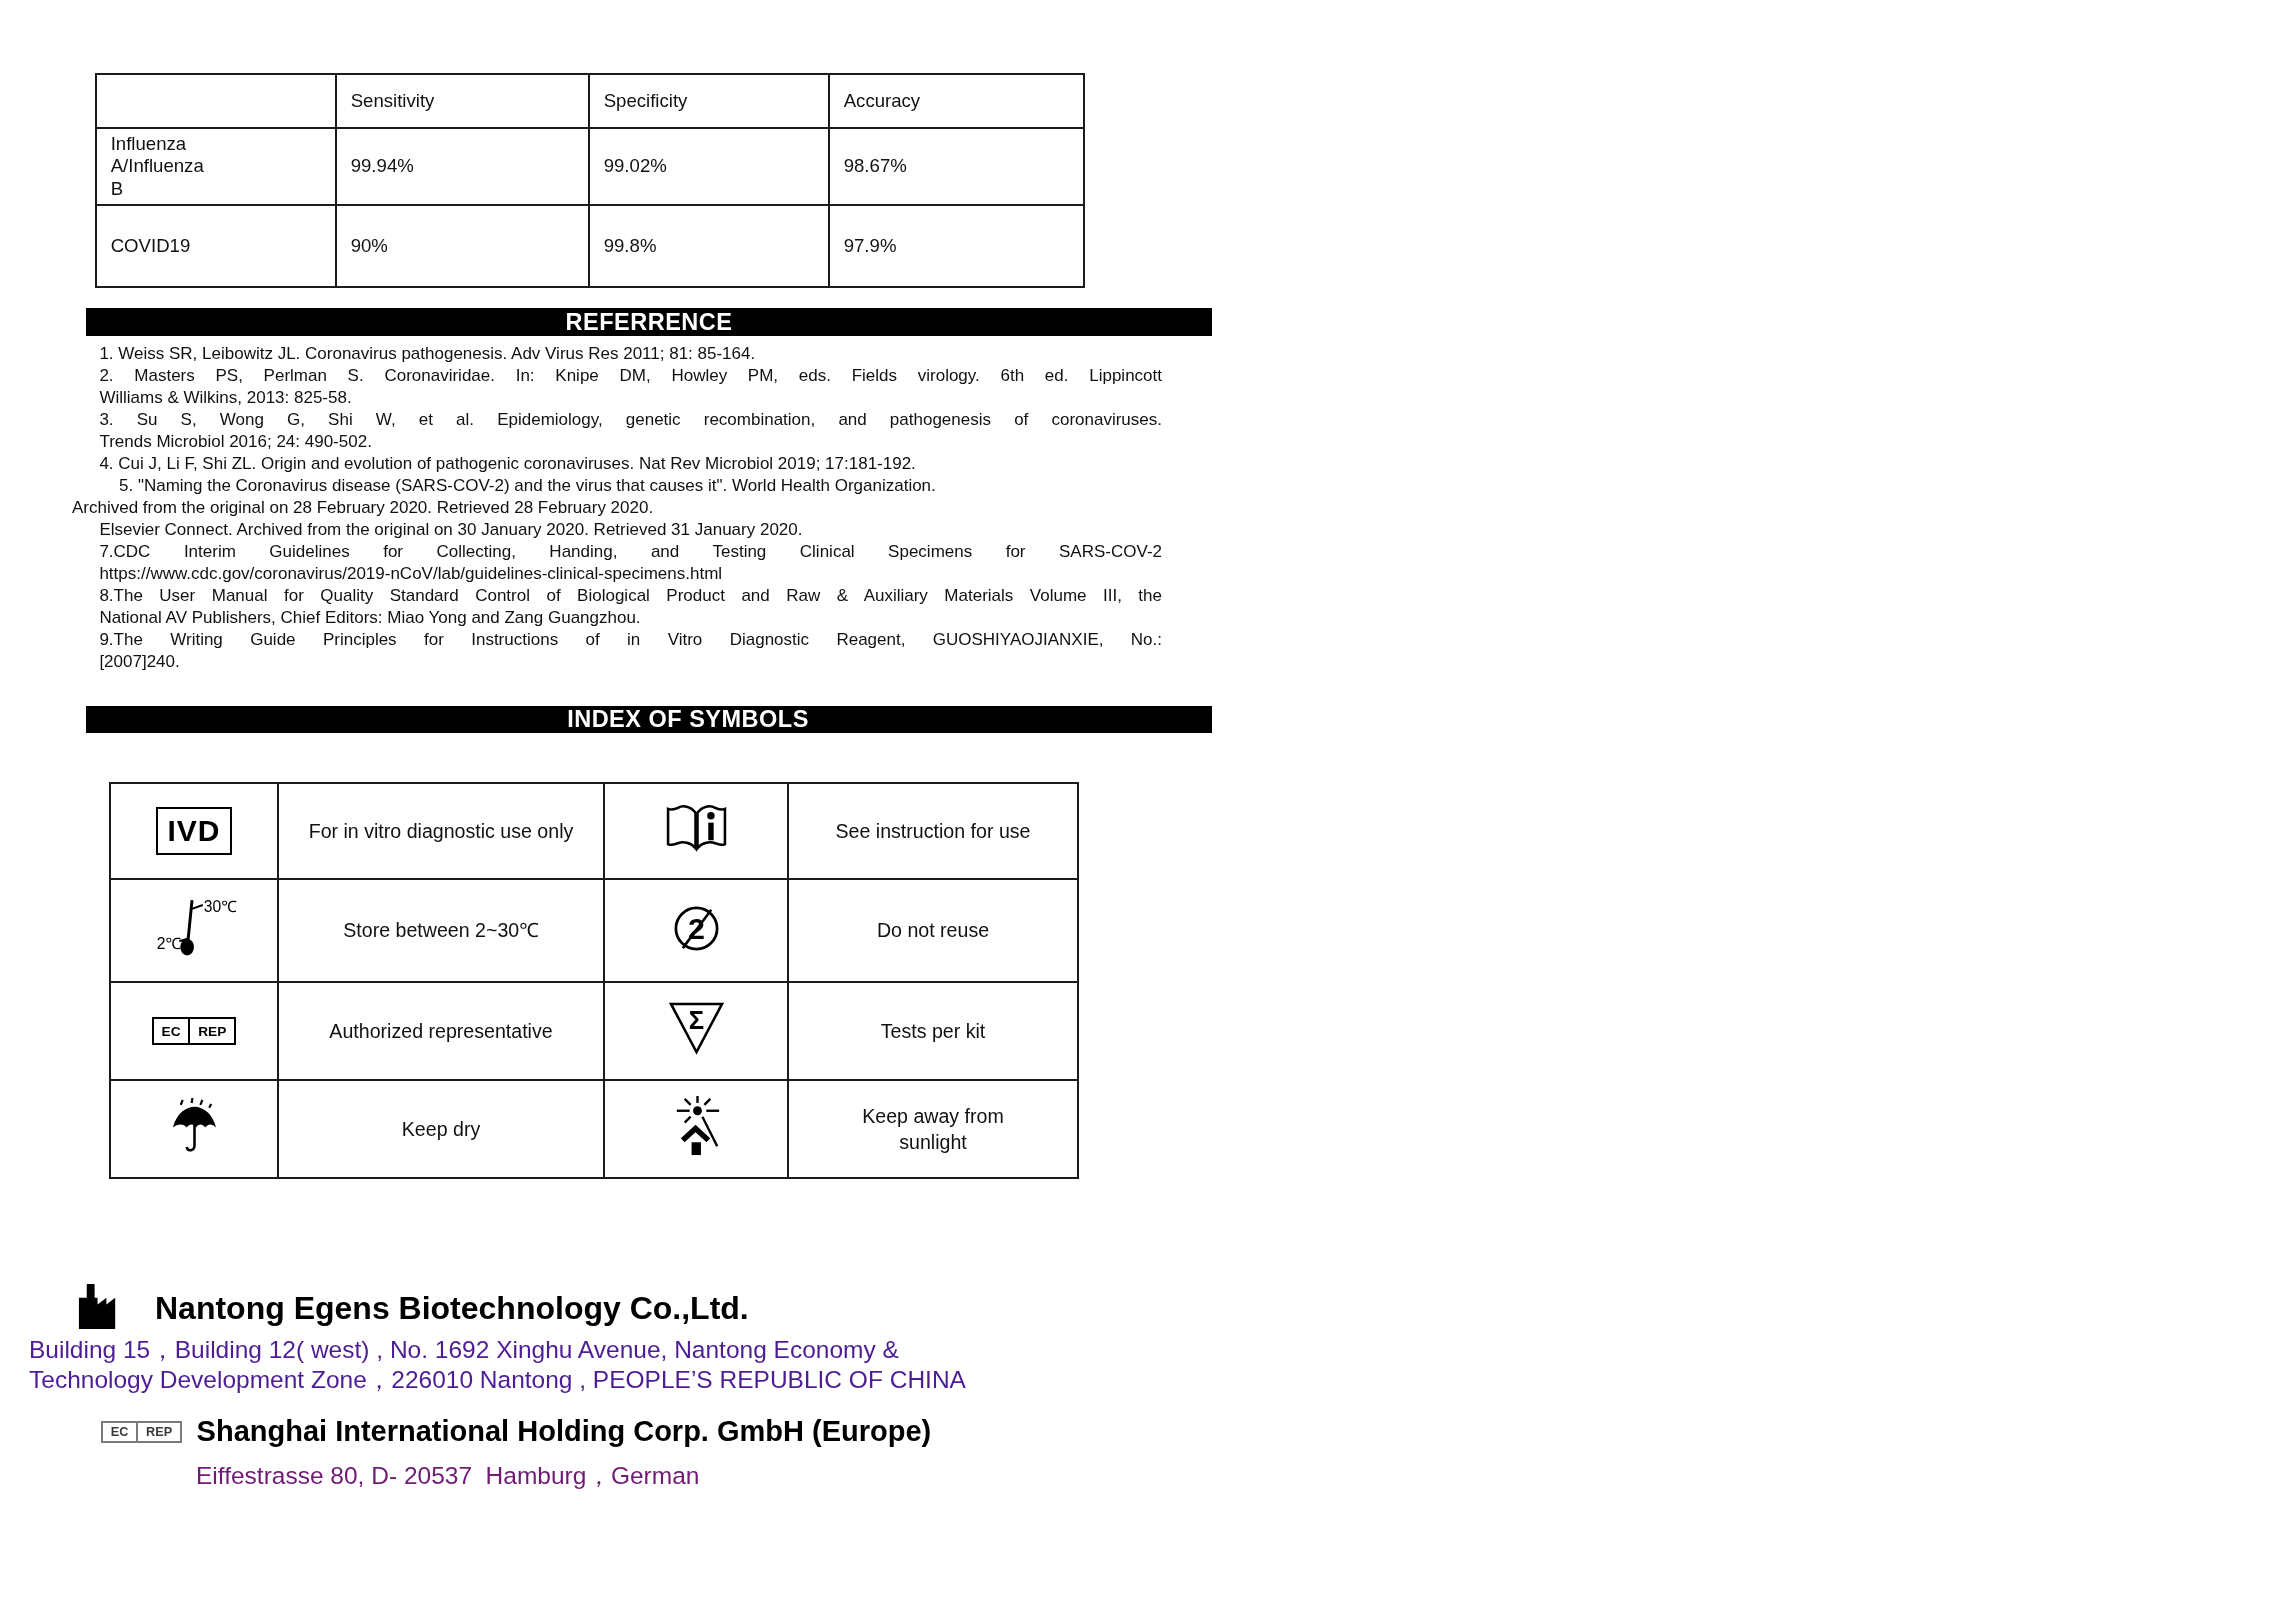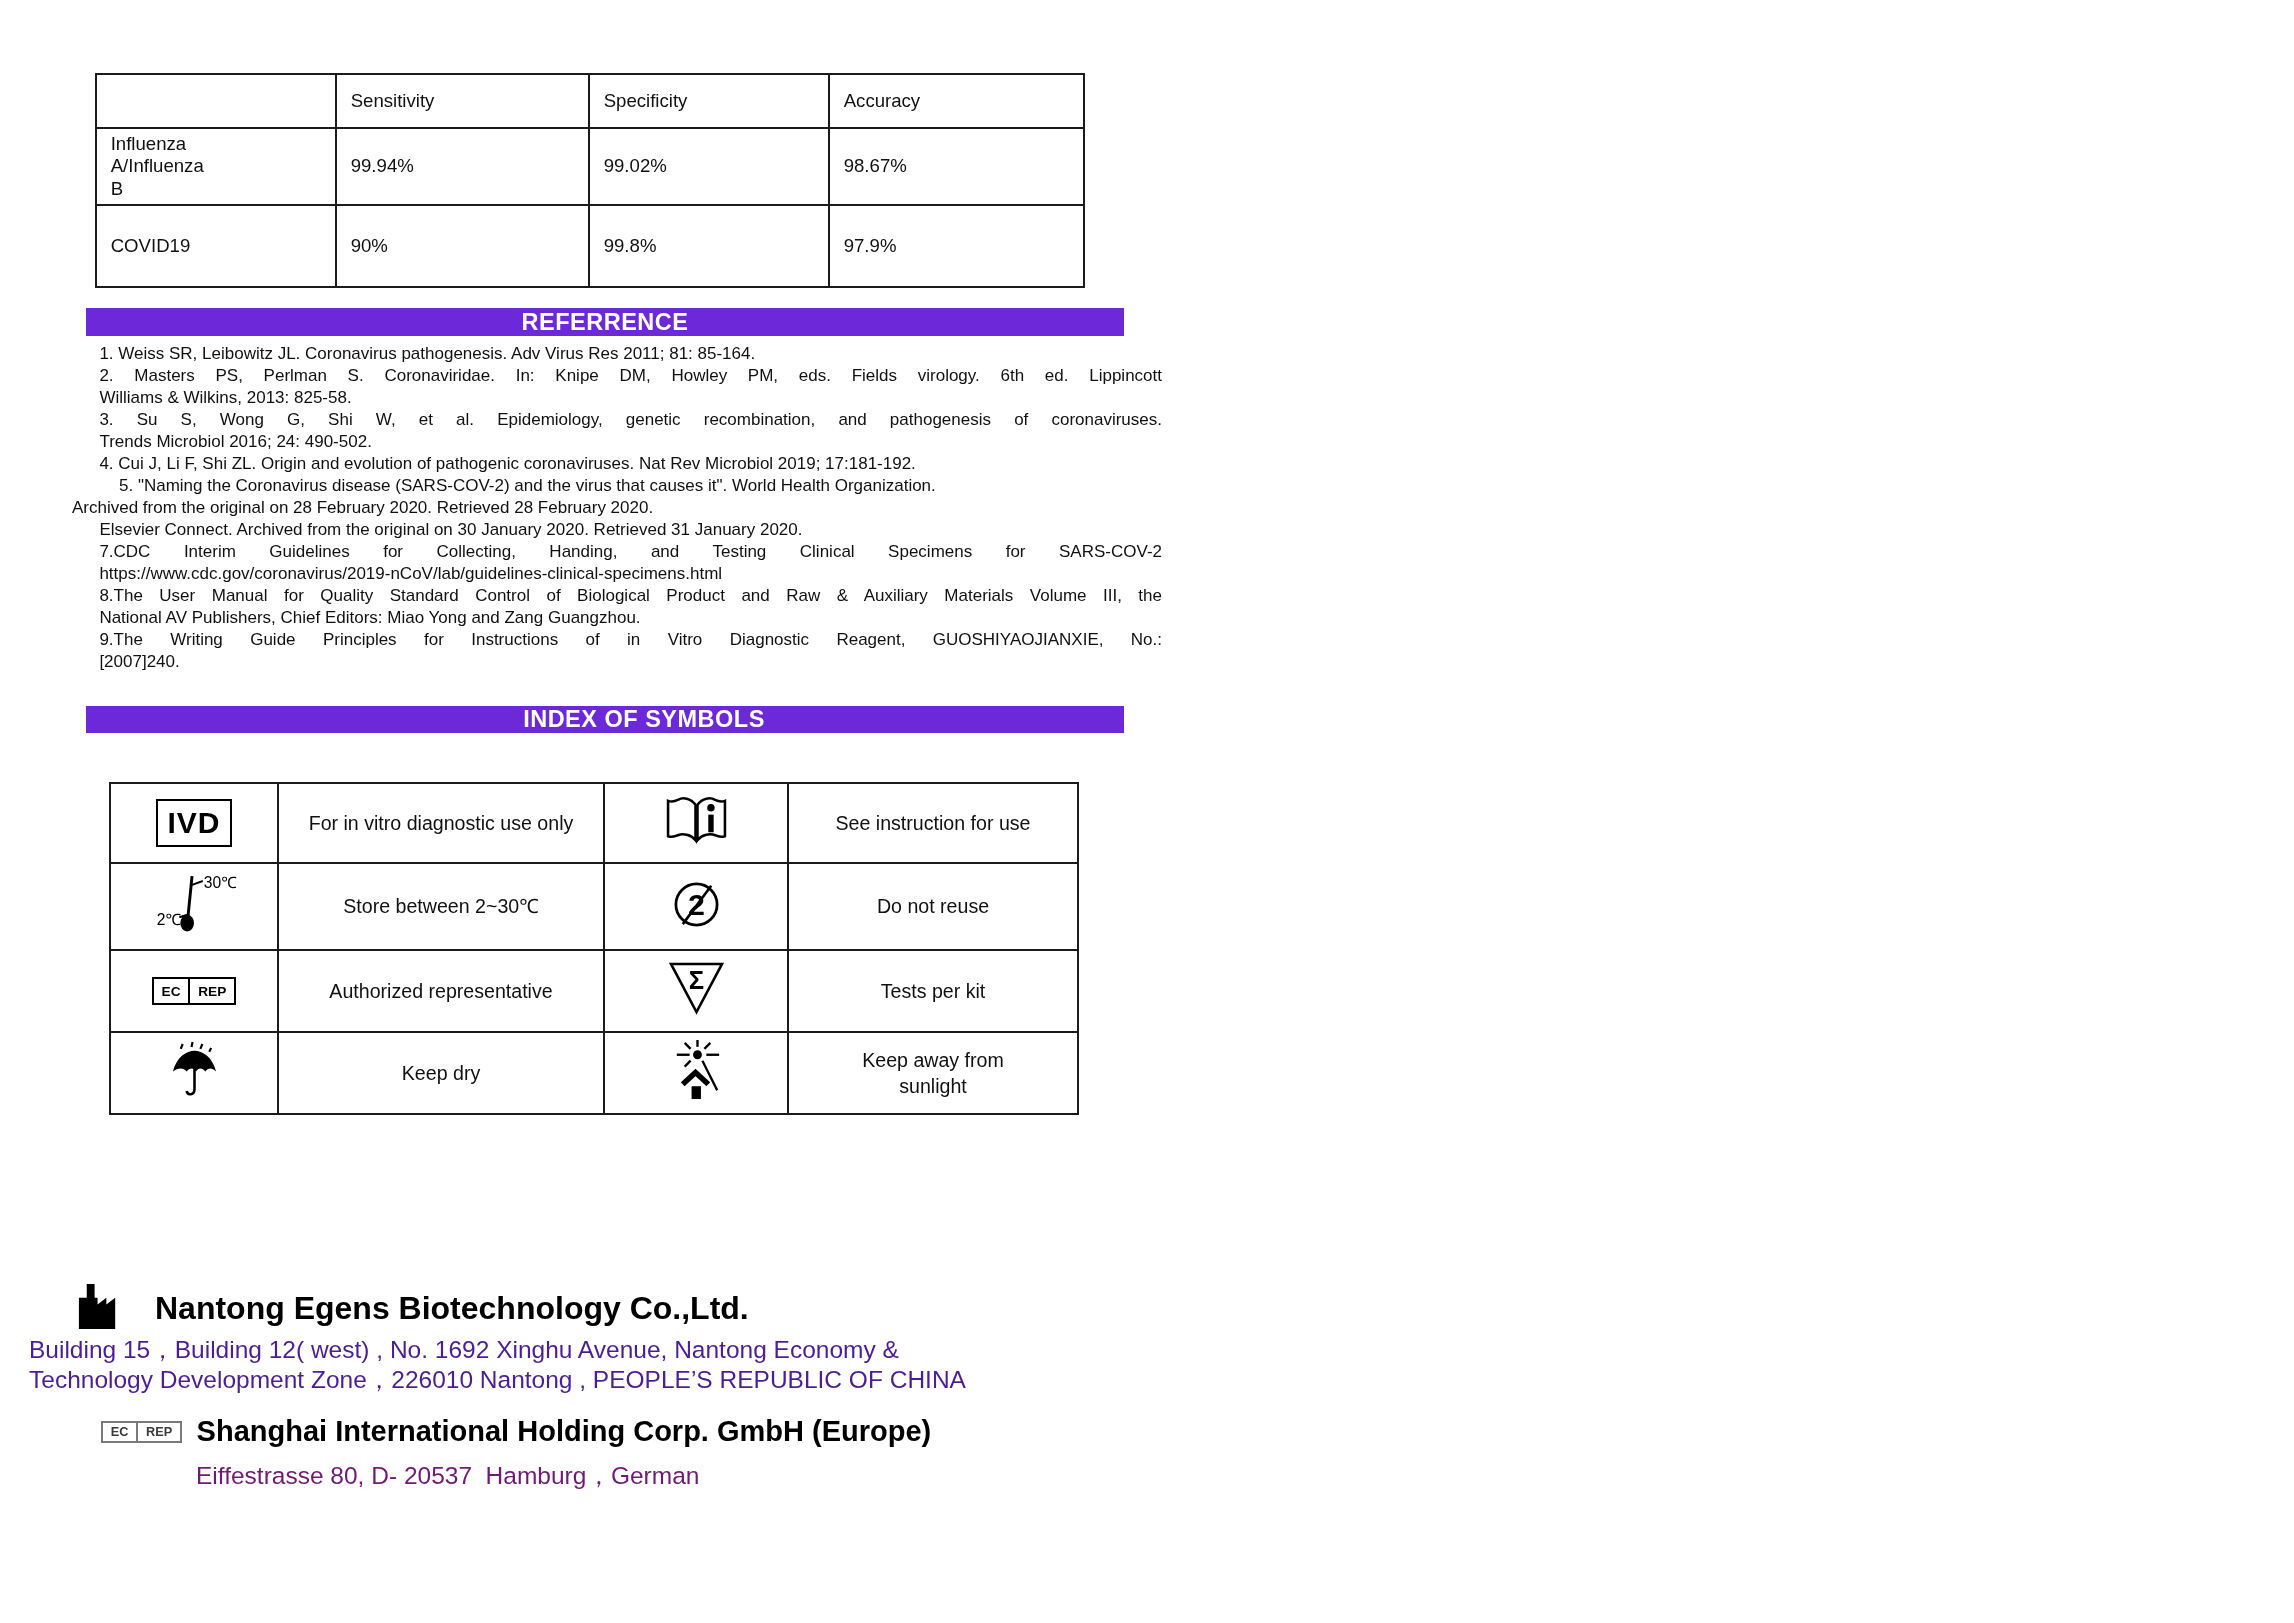--- a/index.html
+++ b/index.html
@@ -9,37 +9,37 @@
   
   .perf-table{position:absolute;left:95px;top:73px;border-collapse:collapse;table-layout:fixed;width:988px;}
   .perf-table th,.perf-table td{border:2px solid #1b1b1b;font-size:18.6px;font-weight:normal;
         text-align:left;vertical-align:middle;padding:3.9px 5.9px 3.9px 13.7px;color:#111;}
   .perf-table thead th{height:44px;}
   .perf-table tr.row-0 td{height:64px;}
   .perf-table tr.row-1 td{height:72px;}
   .cell-multiline{white-space:pre-line;line-height:22.5px;display:block;}
 
   
-  .section-bar{position:absolute;left:86px;width:1038px;background:#6d28d9;color:#fff;
+  .section-bar{position:absolute;left:86px;width:1126px;background:#000000;color:#fff;
         font-weight:bold;font-size:23.5px;display:flex;align-items:center;justify-content:center;
         letter-spacing:0.5px;}
   #ref-bar{top:308px;height:28px;}
   #sym-bar{top:706px;height:26.5px;}
   #sym-bar .bar-text{transform:translateX(39px);}
 
   
   .refs{position:absolute;left:72px;top:343px;width:1090px;font-size:17px;line-height:22px;color:#111;}
   .ref-line{padding-left:27.4px;}
   .ref-line.indent-wide{padding-left:47px;}
   .ref-line.indent-none{padding-left:0;}
   .ref-line.just{text-align:justify;text-align-last:justify;}
 
   
   .sym-table{position:absolute;left:109px;top:782px;border-collapse:collapse;table-layout:fixed;width:968px;}
-  .sym-table td{border:2px solid #1b1b1b;font-size:19.6px;color:#111;text-align:center;vertical-align:middle;padding:2px;}
+  .sym-table td{border:2px solid #1b1b1b;font-size:19.6px;color:#111;text-align:center;vertical-align:middle;padding:10px;}
   .sym-table tr:nth-child(1) td{height:74px;}
   .sym-table tr:nth-child(2) td{height:81px;}
   .sym-table tr:nth-child(3) td{height:76px;}
   .sym-table tr:nth-child(4) td{height:76px;}
   .sym-table tr:nth-child(5) td{height:75px;}
   .sym-icon-cell{vertical-align:middle;}
   .sym-label{white-space:pre-line;line-height:26.5px;}
 
   
   .txtbox{display:inline-block;border:2.9px solid #000;font-weight:bold;color:#000;line-height:1;}

